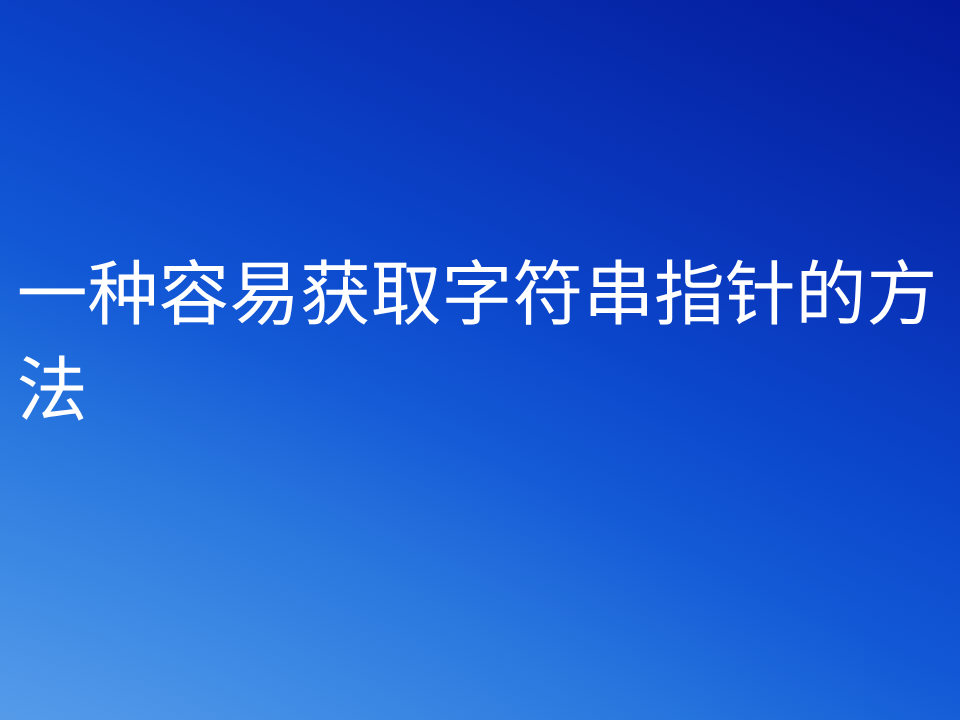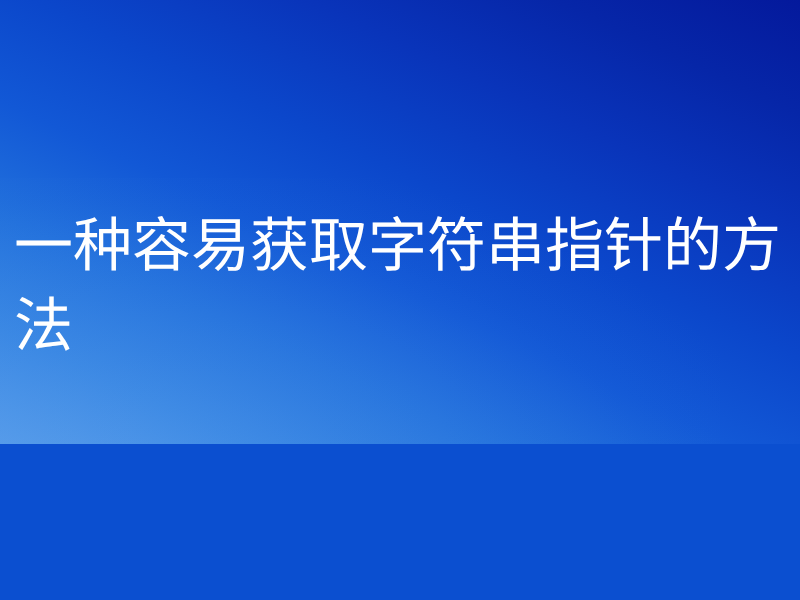--- a/index.html
+++ b/index.html
@@ -13,21 +13,21 @@
 
   body {
     font-family: "Liberation Sans", "DejaVu Sans", sans-serif;
     background: #0b4fd0;
   }
 
   
   #title-card {
     position: relative;
     width: 800px;
-    height: 444px;
+    height: 600px;
     overflow: hidden;
     
     background-color: #0b4fd0;
     background-image: linear-gradient(
         205deg,
         #04199c 0%,
         #0626a8 14%,
         #0934ba 28%,
         #0b47cb 44%,
         #1258d6 58%,

